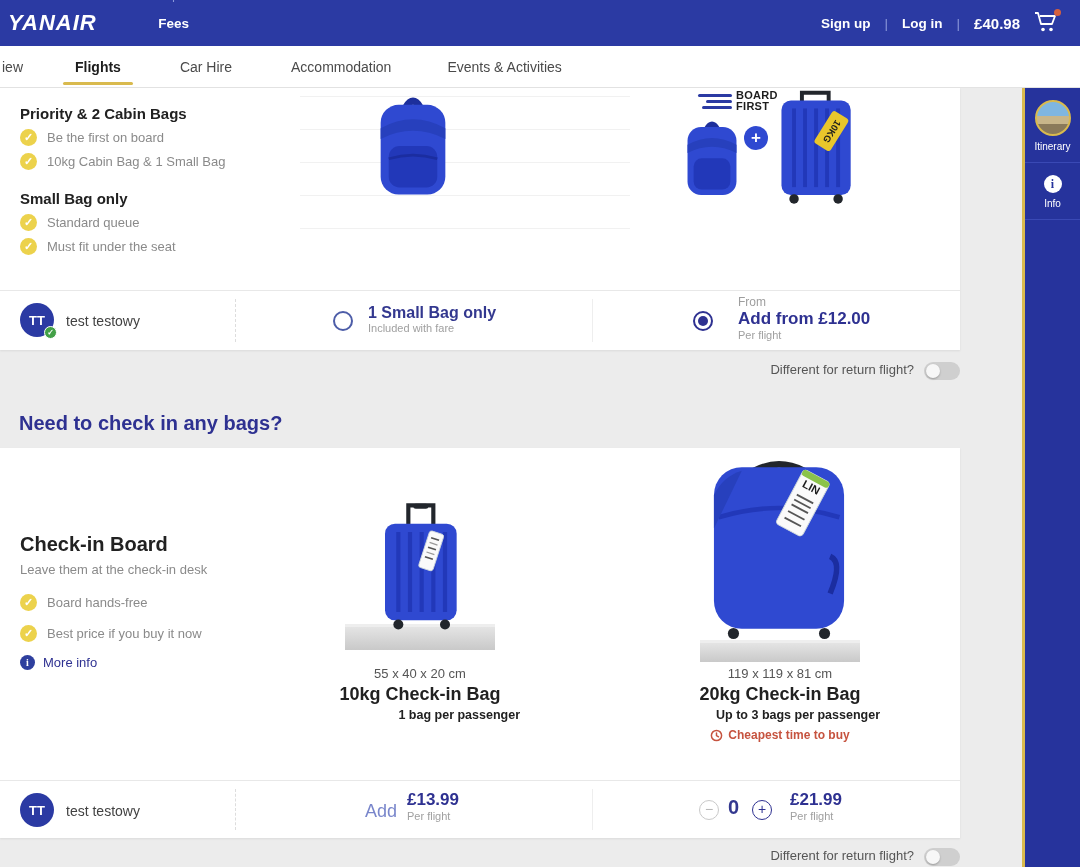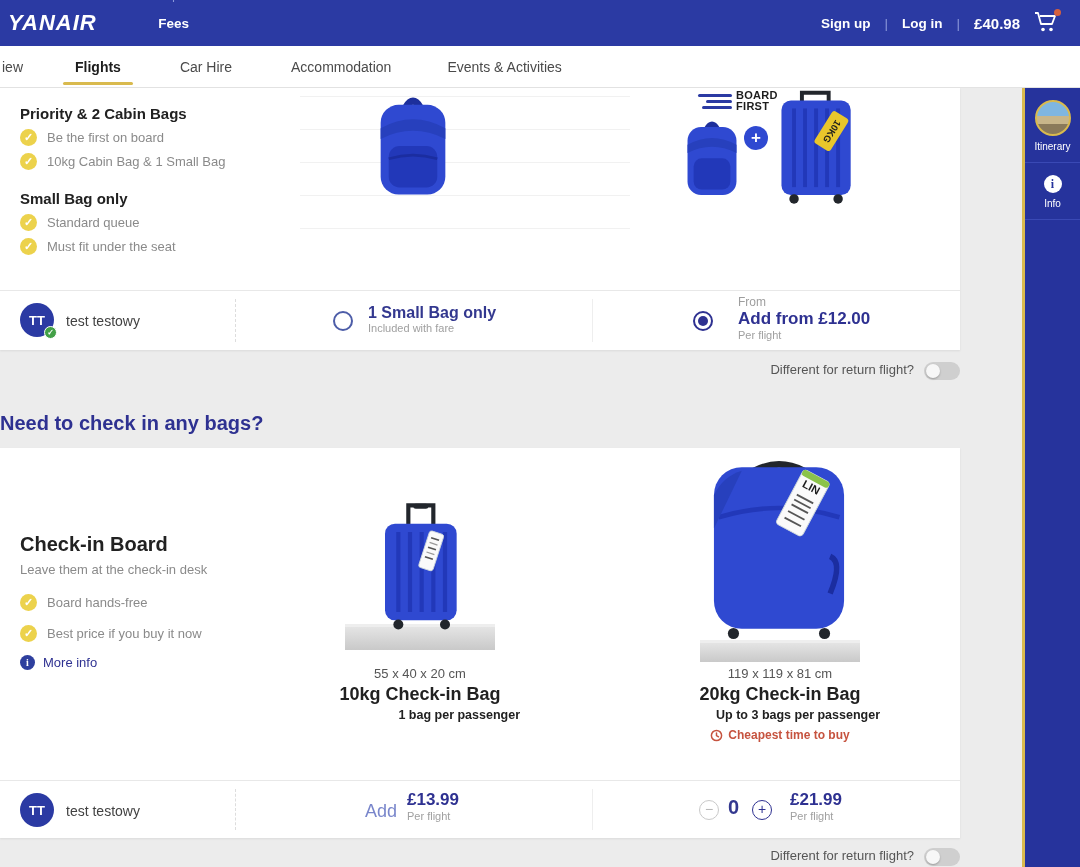--- a/index.html
+++ b/index.html
@@ -96,21 +96,21 @@
   .row-price-title { font-size:17px; font-weight:bold; color:#2e3191; }
 
   
   .toggle-row { position:absolute; display:flex; gap:10px; }
   .toggle-label { font-size:13px; color:#555; }
   .toggle { width:36px; height:18px; border-radius:10px; background:#cfcfcf; position:relative; cursor:pointer; }
   .toggle::after { content:""; position:absolute; left:2px; top:2px; width:14px; height:14px; border-radius:50%;
     background:#f7f7f7; box-shadow:0 1px 2px rgba(0,0,0,.25); }
 
   
-  .section-heading { position:absolute; left:0; top:412px; font-size:20px; font-weight:bold; color:#2e3191; }
+  .section-heading { position:absolute; left:0; top:412px; font-size:20px; font-weight:bold; color:#2e3191;padding-left:19px; }
 
   
   .ci-title { font-size:20px; font-weight:bold; color:#212121; }
   .ci-sub { font-size:13px; color:#8a8a8a; }
   .more-info { display:flex; align-items:center; gap:8px; font-size:13px; color:#2e3191; cursor:pointer; }
   .badge-red { display:flex; align-items:center; gap:5px; font-size:12px; font-weight:bold; color:#c6533f; justify-content:center; }
 
   
   .step-btn { width:20px; height:20px; border-radius:50%; border:1.5px solid #c9c9c9; color:#b5b5b5; background:#fff;
     font-size:14px; line-height:16px; text-align:center; cursor:pointer; }

